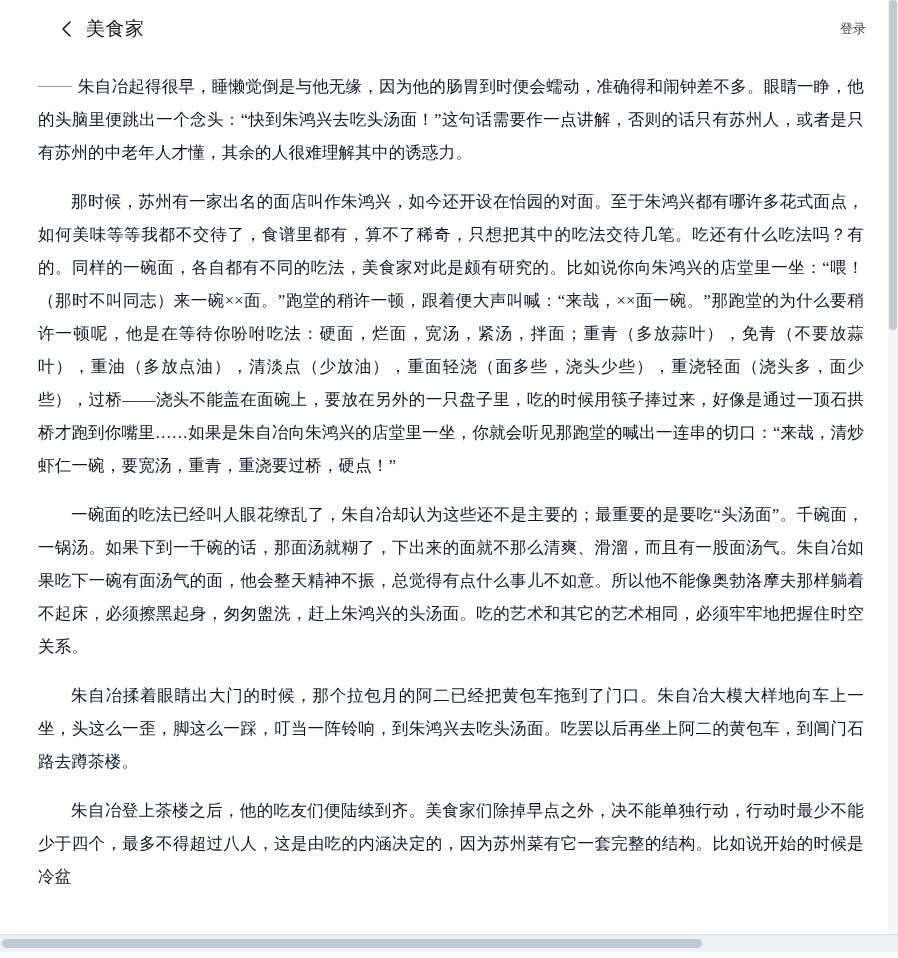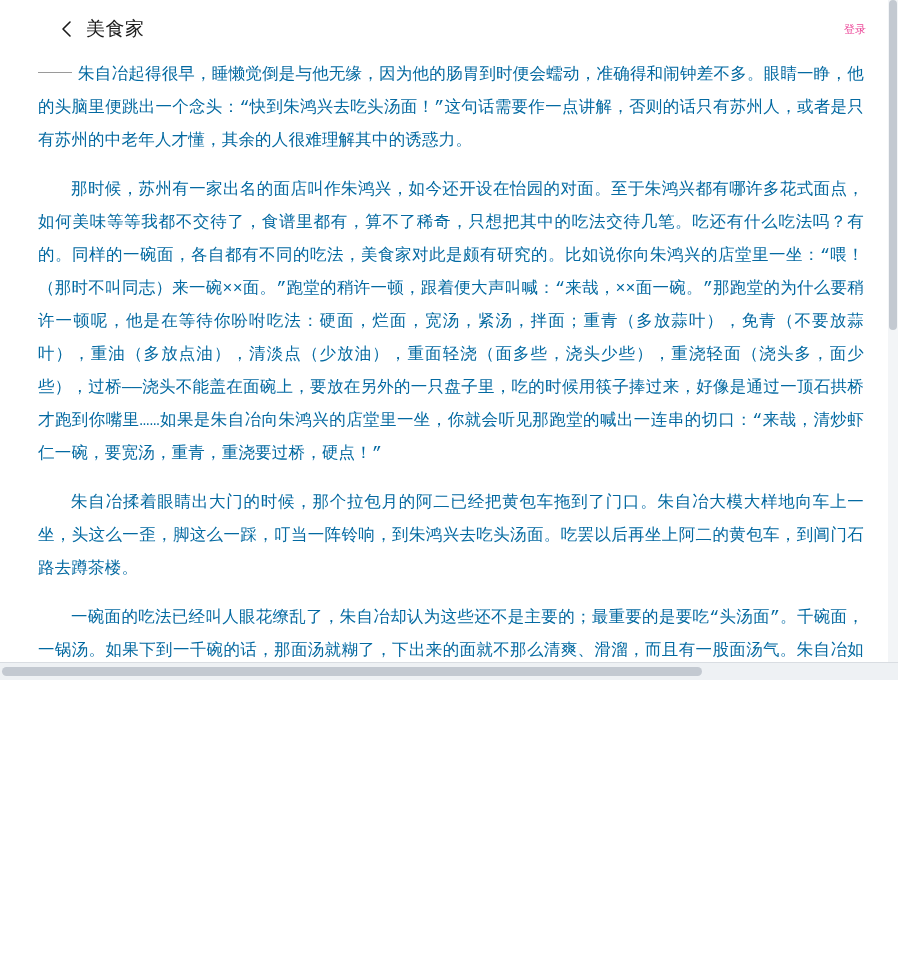--- a/index.html
+++ b/index.html
@@ -7,21 +7,21 @@
     margin: 0;
     padding: 0;
     width: 898px;
     height: 958px;
     background: #ffffff;
     font-family: "Liberation Sans", "DejaVu Sans", sans-serif;
   }
   .page {
     position: relative;
     width: 898px;
-    height: 680px;
+    height: 952px;
     background: #ffffff;
     overflow: hidden;
   }
   
   .header {
     height: 58px;
     width: 100%;
     background: #ffffff;
     display: flex;
     align-items: center;
@@ -43,41 +43,41 @@
   .back-icon svg { display: block; }
   .header-title {
     margin-left: 34px;
     font-size: 19px;
     color: #1a1a1a;
     font-weight: 500;
     letter-spacing: 0.5px;
   }
   .header-login {
     margin-left: auto;
-    font-size: 11px;
-    color: #ec4899;
+    font-size: 13px;
+    color: #404040;
     cursor: pointer;
     padding-right: 8px;
   }
   
   .article {
     position: relative;
     padding: 0 34px 0 38px;
     height: 880px;
     overflow: hidden;
   }
   .article p {
-    margin: 0 0 16px 0;
+    margin: 12px 0 16px 0;
     font-size: 16.5px;
     line-height: 33px;
-    color: #0369a1;
+    color: #0f172a;
     text-align: justify;
     text-justify: inter-ideograph;
     text-indent: 2em;
-    font-family: Liberation Mono, monospace;
+    font-family: Liberation Serif, serif;
     letter-spacing: 0.2px;
   }
   .article p.first {
     text-indent: 0;
   }
   .article p.first::before {
     content: "";
     display: inline-block;
     width: 34px;
     height: 1px;
@@ -134,22 +134,22 @@
         <path d="M11 2 L4 9 L11 16" stroke="#1a1a1a" stroke-width="1.6" stroke-linecap="round" stroke-linejoin="round"></path>
       </svg>
     </span>
     <span class="header-title">美食家</span>
     <span class="header-login">登录</span>
   </div>
 
   <div class="article">
     <p class="first">朱自冶起得很早，睡懒觉倒是与他无缘，因为他的肠胃到时便会蠕动，准确得和闹钟差不多。眼睛一睁，他的头脑里便跳出一个念头：“快到朱鸿兴去吃头汤面！”这句话需要作一点讲解，否则的话只有苏州人，或者是只有苏州的中老年人才懂，其余的人很难理解其中的诱惑力。</p>
     <p>那时候，苏州有一家出名的面店叫作朱鸿兴，如今还开设在怡园的对面。至于朱鸿兴都有哪许多花式面点，如何美味等等我都不交待了，食谱里都有，算不了稀奇，只想把其中的吃法交待几笔。吃还有什么吃法吗？有的。同样的一碗面，各自都有不同的吃法，美食家对此是颇有研究的。比如说你向朱鸿兴的店堂里一坐：“喂！（那时不叫同志）来一碗××面。”跑堂的稍许一顿，跟着便大声叫喊：“来哉，××面一碗。”那跑堂的为什么要稍许一顿呢，他是在等待你吩咐吃法：硬面，烂面，宽汤，紧汤，拌面；重青（多放蒜叶），免青（不要放蒜叶），重油（多放点油），清淡点（少放油），重面轻浇（面多些，浇头少些），重浇轻面（浇头多，面少些），过桥——浇头不能盖在面碗上，要放在另外的一只盘子里，吃的时候用筷子捧过来，好像是通过一顶石拱桥才跑到你嘴里……如果是朱自冶向朱鸿兴的店堂里一坐，你就会听见那跑堂的喊出一连串的切口：“来哉，清炒虾仁一碗，要宽汤，重青，重浇要过桥，硬点！”</p>
+    <p>一碗面的吃法已经叫人眼花缭乱了，朱自冶却认为这些还不是主要的；最重要的是要吃“头汤面”。千碗面，一锅汤。如果下到一千碗的话，那面汤就糊了，下出来的面就不那么清爽、滑溜，而且有一股面汤气。朱自冶如果吃下一碗有面汤气的面，他会整天精神不振，总觉得有点什么事儿不如意。所以他不能像奥勃洛摩夫那样躺着不起床，必须擦黑起身，匆匆盥洗，赶上朱鸿兴的头汤面。吃的艺术和其它的艺术相同，必须牢牢地把握住时空关系。</p>
     <p>朱自冶揉着眼睛出大门的时候，那个拉包月的阿二已经把黄包车拖到了门口。朱自冶大模大样地向车上一坐，头这么一歪，脚这么一踩，叮当一阵铃响，到朱鸿兴去吃头汤面。吃罢以后再坐上阿二的黄包车，到阊门石路去蹲茶楼。</p>
-    <p>一碗面的吃法已经叫人眼花缭乱了，朱自冶却认为这些还不是主要的；最重要的是要吃“头汤面”。千碗面，一锅汤。如果下到一千碗的话，那面汤就糊了，下出来的面就不那么清爽、滑溜，而且有一股面汤气。朱自冶如果吃下一碗有面汤气的面，他会整天精神不振，总觉得有点什么事儿不如意。所以他不能像奥勃洛摩夫那样躺着不起床，必须擦黑起身，匆匆盥洗，赶上朱鸿兴的头汤面。吃的艺术和其它的艺术相同，必须牢牢地把握住时空关系。</p>
     <p>朱自冶登上茶楼之后，他的吃友们便陆续到齐。美食家们除掉早点之外，决不能单独行动，行动时最少不能少于四个，最多不得超过八人，这是由吃的内涵决定的，因为苏州菜有它一套完整的结构。比如说开始的时候是冷盆</p>
   </div>
 
   <div class="v-scrollbar">
     <div class="v-thumb"></div>
   </div>
 
   <div class="bottom-strip">
     <div class="h-thumb"></div>
   </div>

